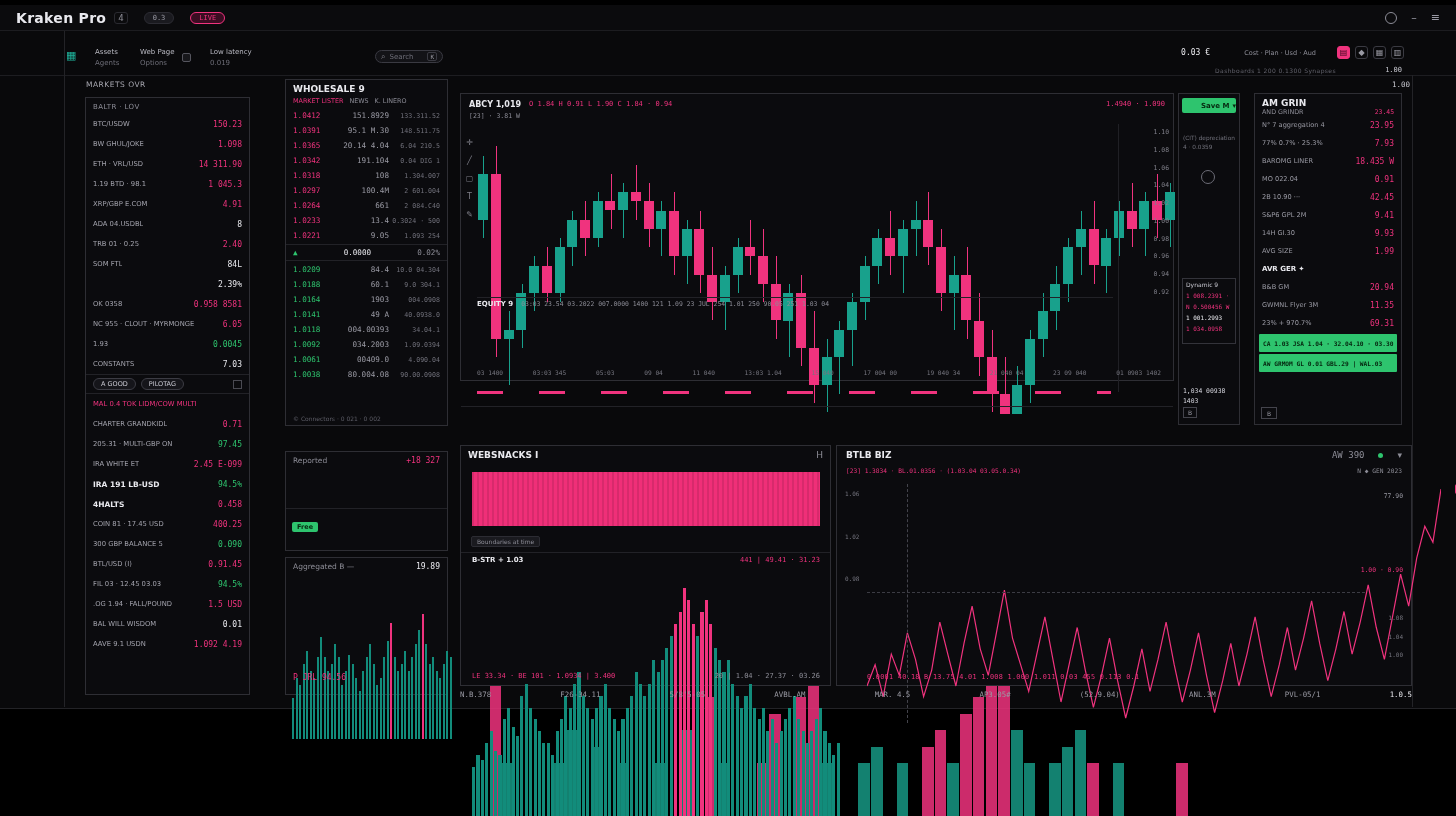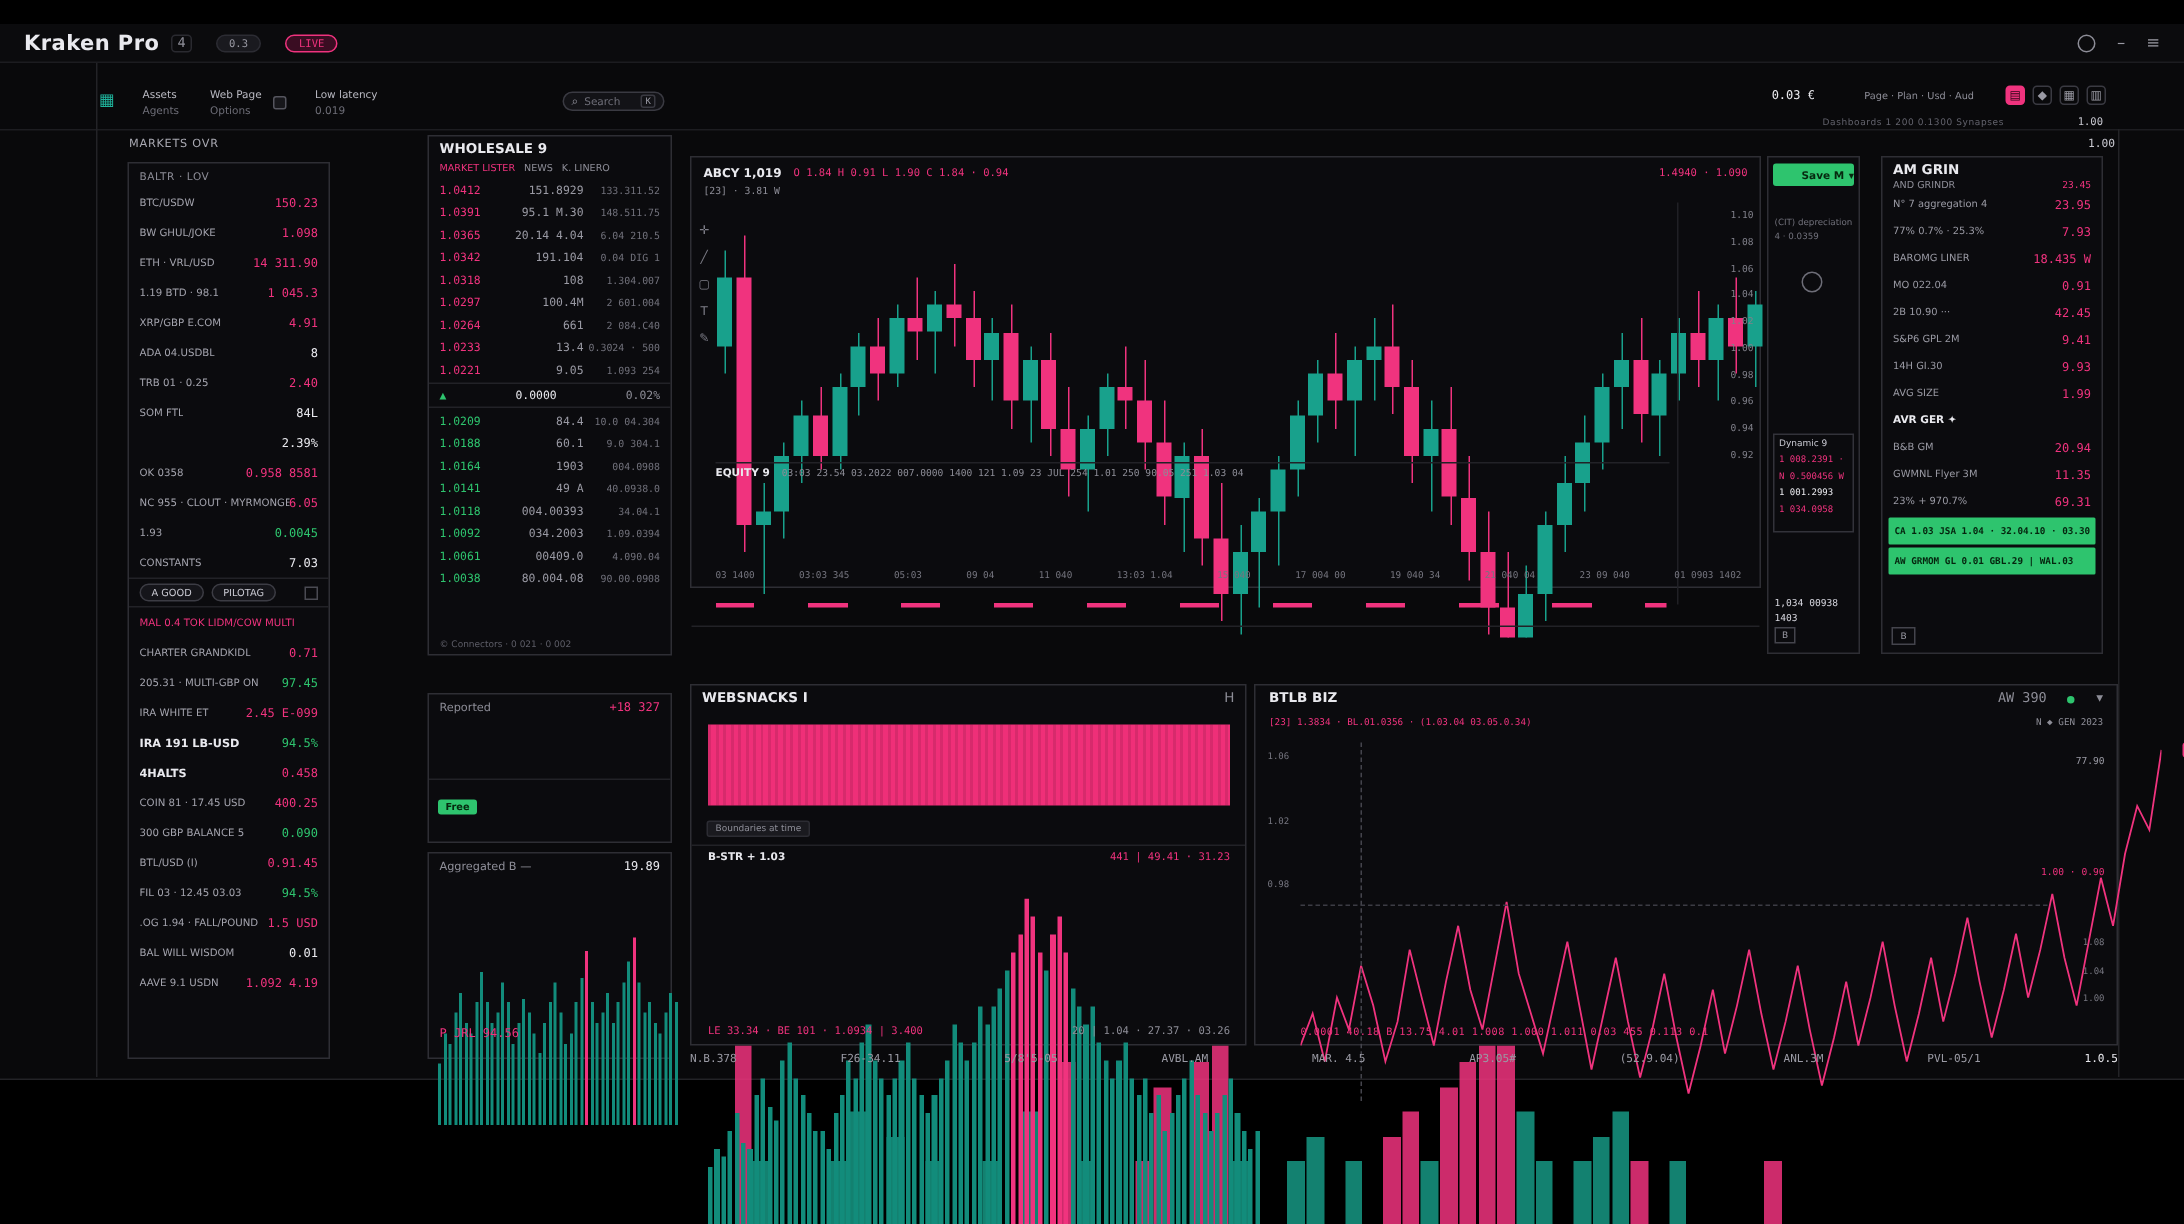--- a/index.html
+++ b/index.html
@@ -7,21 +7,21 @@
     --border:#2e2e34; --muted:#8d8d97; --text:#e9e9ee; --panel:#0b0b0e;
   }
   *{box-sizing:border-box;margin:0;padding:0}
   html,body{width:1456px;height:816px;background:#000;overflow:hidden}
   body{font-family:"DejaVu Sans",sans-serif;color:var(--text);position:relative;font-size:9px}
   .mono{font-family:"DejaVu Sans Mono",monospace}
   .pink{color:var(--pink)!important}.green{color:var(--green)!important}
   .white{color:var(--text)!important}.grey{color:var(--muted)!important}
   .bold{font-weight:bold}
 
-  .app{position:absolute;left:0;top:16px;width:1456px;height:704px;background:#09090b;border-bottom:1px solid #232327}
+  .app{position:absolute;left:0;top:5px;width:1456px;height:704px;background:#09090b;border-bottom:1px solid #232327}
   .rail-left{position:absolute;left:64px;top:26px;width:1px;height:676px;background:#232327}
   .rail-right{position:absolute;left:1412px;top:70px;width:1px;height:632px;background:#232327}
   .toolbar-sep{position:absolute;left:0;top:70px;width:1456px;height:1px;background:#1d1d21}
 
   
   .topbar{position:absolute;left:0;top:0;width:1456px;height:26px;background:#0b0b0d;border-bottom:1px solid #1c1c20;display:flex;align-items:center;padding:0 16px;gap:8px}
   .logo{font-size:14px;font-weight:bold;letter-spacing:.3px}
   .ver{font-size:9px;color:var(--muted);border:1px solid #2a2a30;border-radius:3px;padding:0 3px}
   .pill{font-size:7px;border-radius:8px;padding:1px 8px;margin-left:8px}
   .pill.dark{background:#1a1a1f;color:#9a9aa4;border:1px solid #2c2c33}
@@ -51,21 +51,21 @@
   
   .sec-left{position:absolute;left:86px;top:75px;font-size:7.5px;color:#a9a9b2;letter-spacing:.5px}
   .sec-right{position:absolute;right:46px;top:75px;font-size:7.5px;color:#c8c8d0}
 
   .panel{position:absolute;background:var(--panel);border:1px solid var(--border)}
   .p-head{display:flex;align-items:center;justify-content:space-between;padding:4px 7px 2px}
   .p-title{font-size:9px;font-weight:bold;color:var(--text)}
   .p-title.sm{font-size:7.5px;font-weight:normal;color:var(--muted)}
 
   
-  .watchlist{left:85px;top:92px;width:135px;height:598px}
+  .watchlist{left:85px;top:92px;width:165px;height:598px}
   .wl-title{padding:5px 7px 3px;font-size:7px;color:var(--muted);letter-spacing:.4px}
   .wrow{display:flex;align-items:center;justify-content:space-between;height:20px;padding:0 7px}
   .wrow .lbl{font-size:6.8px;color:#a3a3ad;white-space:nowrap;overflow:hidden;max-width:104px}
   .wrow .val{font-size:8px}
   .wrow.hdr .lbl{color:var(--text);font-weight:bold;font-size:7.5px}
   .wrow.btns{gap:5px;justify-content:flex-start;border-top:1px solid #222227;border-bottom:1px solid #222227}
   .pillbtn{font-size:6.5px;color:#c9c9d2;border:1px solid #3c3c44;border-radius:7px;padding:1px 7px;background:#15151a}
   .sqicon{margin-left:auto;width:9px;height:9px;border:1px solid #4a4a52}
 
   
@@ -180,21 +180,21 @@
     <span class="tl-item" style="left:210px">
       <span>Low latency</span><br>
       <span class="sub">0.019</span>
     </span>
     <span class="search">
       <span class="q">⌕</span>
       <span class="ph">Search</span>
       <span class="key mono">K</span>
     </span>
     <span class="tr-val mono">0.03 €</span>
-    <span class="tr-cap">Page · Plan · Usd · Aud</span>
+    <span class="tr-cap">Cost · Plan · Usd · Aud</span>
     <span class="tr-icons">
       <span class="ticon hot">▤</span>
       <span class="ticon">◆</span>
       <span class="ticon">▦</span>
       <span class="ticon">▥</span>
     </span>
     <span class="tr-sub">Dashboards     1 200     0.1300     Synapses</span>
     <span class="tr-corner mono">1.00</span>
   </div>
   <div class="toolbar-sep"></div>

